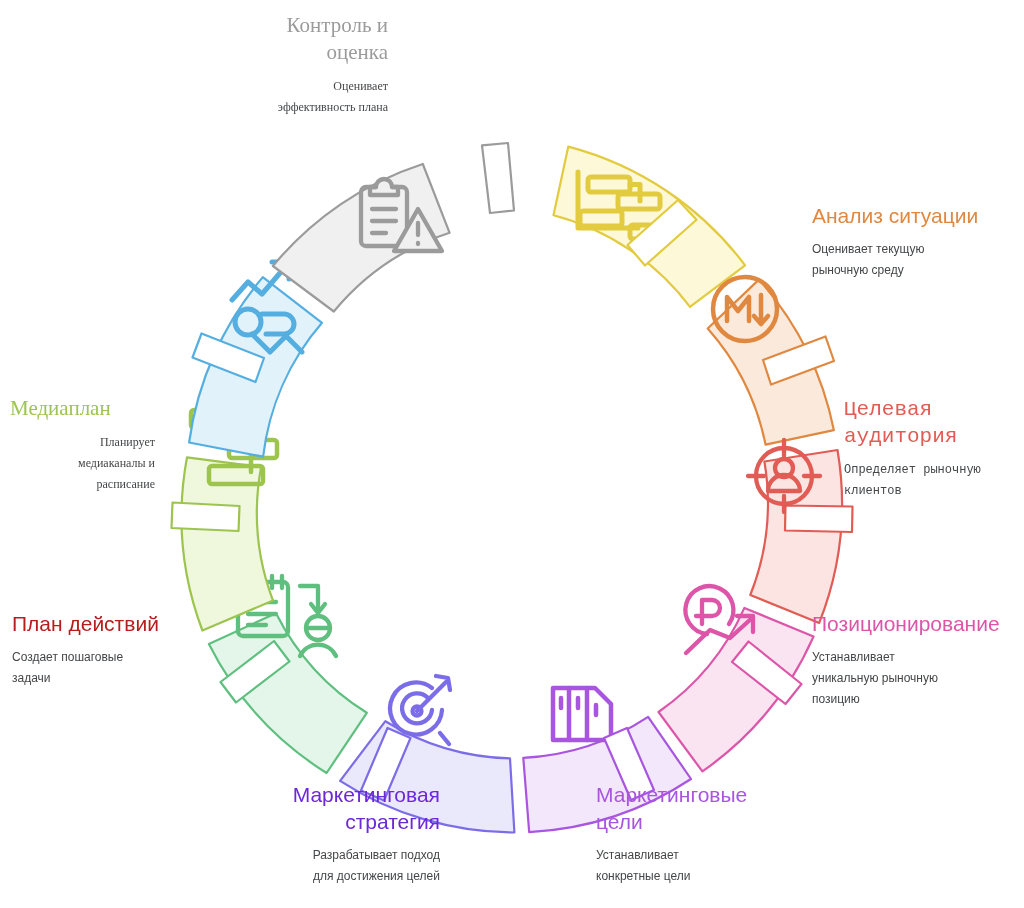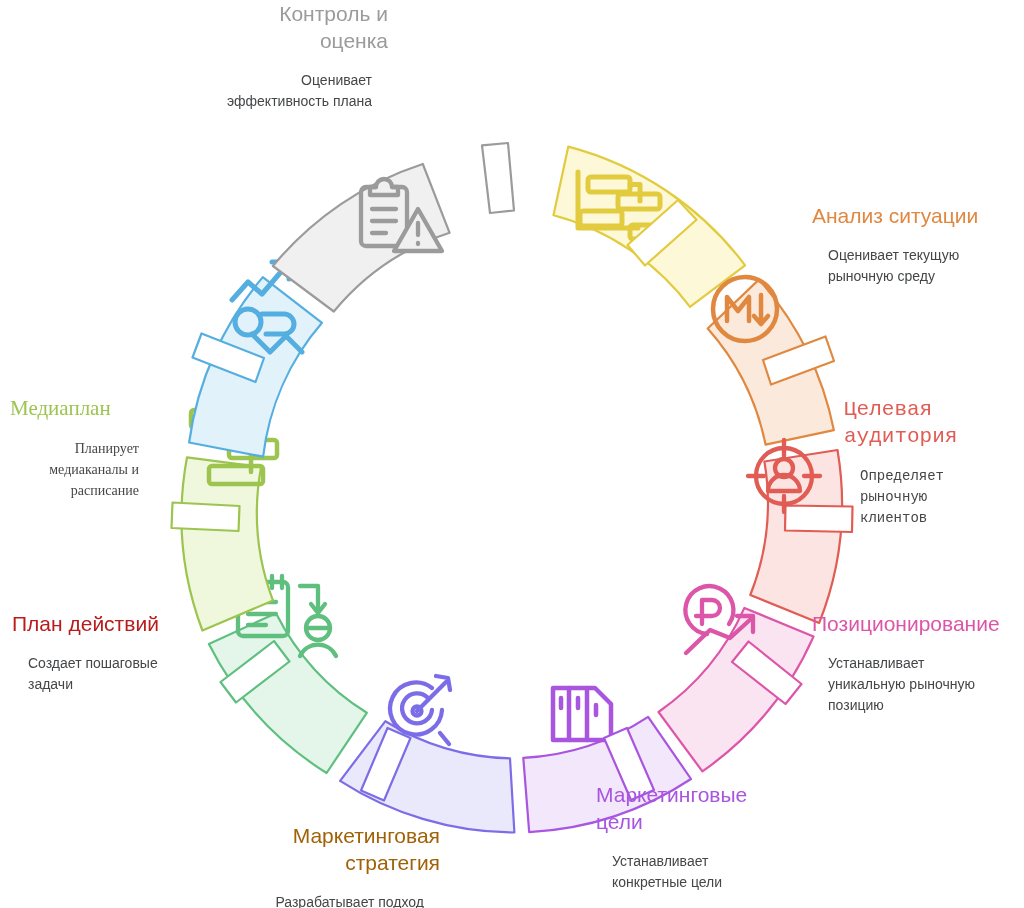--- a/index.html
+++ b/index.html
@@ -30,31 +30,31 @@
     box-sizing: border-box;
   }
   .label-title {
     font-size: 21px;
     line-height: 27px;
     font-weight: 400;
     margin: 0 0 10px 0;
     white-space: pre-line;
   }
   .label-desc {
-    font-size: 14px;
+    font-size: 12px;
     line-height: 21px;
     color: #444648;
-    margin: 16px;
+    margin: 0;
     white-space: pre-line;
   }
   .align-right { text-align: right; }
   .align-left  { text-align: left;  }
 
   
-  .lb-control   { left: 196px; top: 0;   width: 192px; }
+  .lb-control   { left: 196px; top: 12px;   width: 192px; font-family: Liberation Serif, serif; }
   .lb-summary   { left: 592px; top: 42px;  width: 230px; }
   .lb-analysis  { left: 812px; top: 202px; width: 215px; }
   .lb-audience  { left: 844px; top: 396px; width: 180px; font-family: Liberation Mono, monospace; }
   .lb-position  { left: 812px; top: 610px; width: 212px; }
   .lb-goals     { left: 596px; top: 781px; width: 210px; }
   .lb-strategy  { left: 234px; top: 781px; width: 206px; }
   .lb-action    { left: 12px;  top: 610px; width: 180px; }
   .lb-media     { left: 10px;  top: 395px; width: 145px; font-family: Liberation Serif, serif; }
   .lb-metrics   { left: 10px;  top: 178px; width: 183px; }
 
@@ -219,21 +219,21 @@
   </div>
 
   <div class="label-block lb-goals align-left">
     <div class="label-title" style="color: rgb(168, 85, 224);">Маркетинговые
 цели</div>
     <div class="label-desc">Устанавливает
 конкретные цели</div>
   </div>
 
   <div class="label-block lb-strategy align-right">
-    <div class="label-title" style="color: #a16207; margin-top: 41px;">Маркетинговая
+    <div class="label-title" style="color: #6d28d9;">Маркетинговая
 стратегия</div>
     <div class="label-desc">Разрабатывает подход
 для достижения целей</div>
   </div>
 
   <div class="label-block lb-action align-left">
     <div class="label-title" style="color: #b91c1c;">План действий</div>
     <div class="label-desc">Создает пошаговые
 задачи</div>
   </div>

